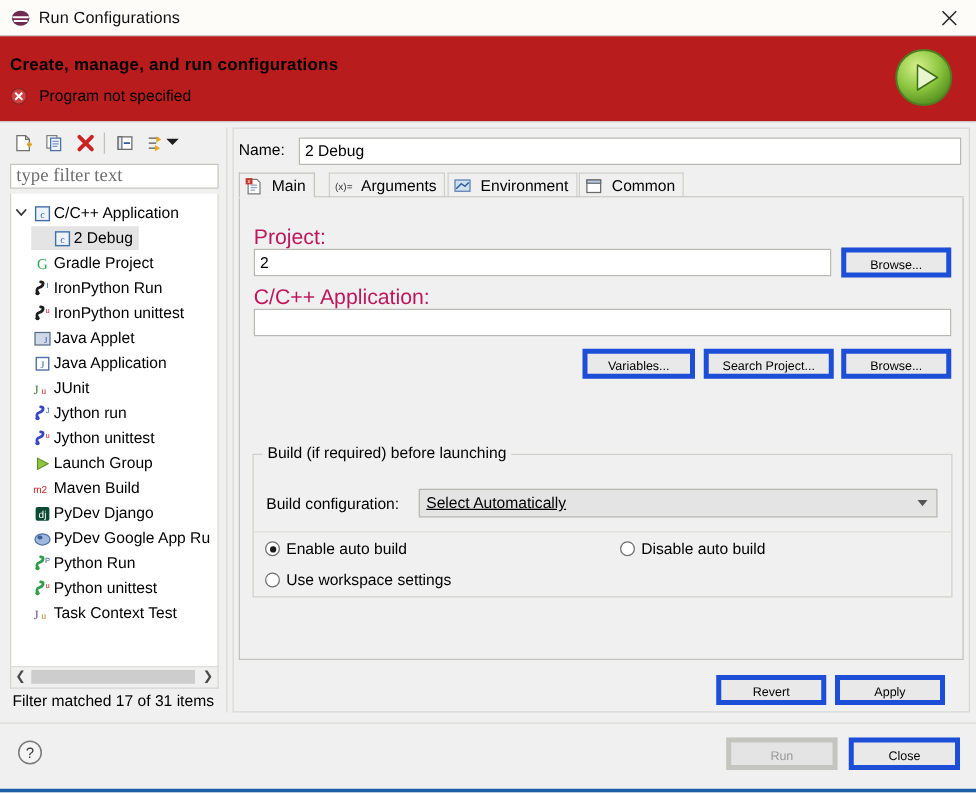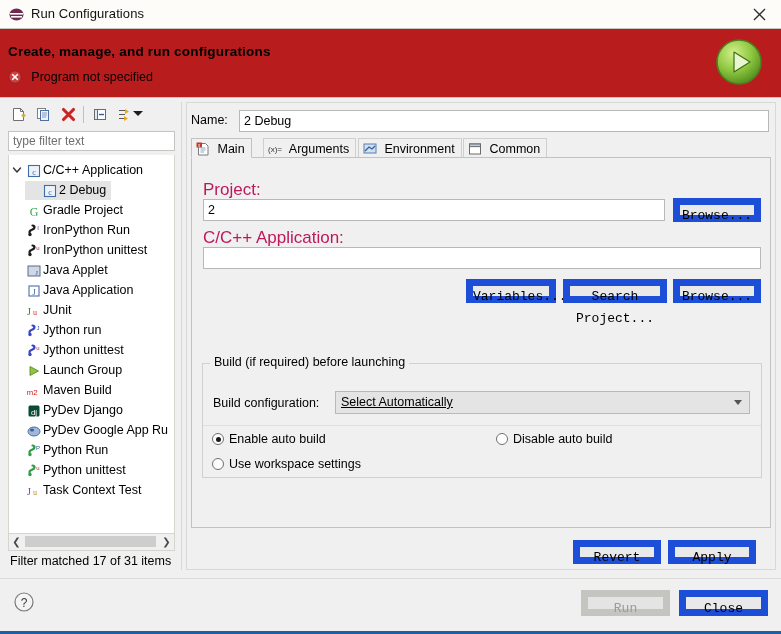--- a/index.html
+++ b/index.html
@@ -133,22 +133,22 @@
     cursor: pointer;
   }
 
   #filter-input {
     position: absolute;
     left: 3px; top: 29px;
     width: 167px; height: 20px;
     box-sizing: border-box;
     border: 1px solid #c4c4c0;
     background: #fff;
-    font-family: Liberation Sans, sans-serif;
-    font-size: 12px;
+    font-family: Liberation Serif, serif;
+    font-size: 15px;
     color: #000;
     padding: 0 4px;
     outline: none;
   }
   #filter-input::placeholder { color: #6e6e6e; opacity: 1; }
 
   #tree-box {
     position: absolute;
     left: 3px; top: 53px;
     width: 167px; height: 379px;
@@ -341,23 +341,23 @@
     padding: 0 4px;
     color: #000;
     outline: none;
     height: 22px;
   }
   .btn {
     position: absolute;
     box-sizing: border-box;
     height: 24px;
     background: #e9e9e9;
-    border: 7px solid #1d4ed8;
-    font-family: Liberation Mono, monospace;
-    font-size: 13px;
+    border: 4px solid #1d4ed8;
+    font-family: Liberation Sans, sans-serif;
+    font-size: 10px;
     color: #000;
     cursor: pointer;
     text-align: center;
     line-height: 22px;
     padding: 0;
   }
   .btn:disabled, .btn.disabled {
     color: #9a9a9a;
     background: #e4e4e4;
     border-color: #c4c4c0;

